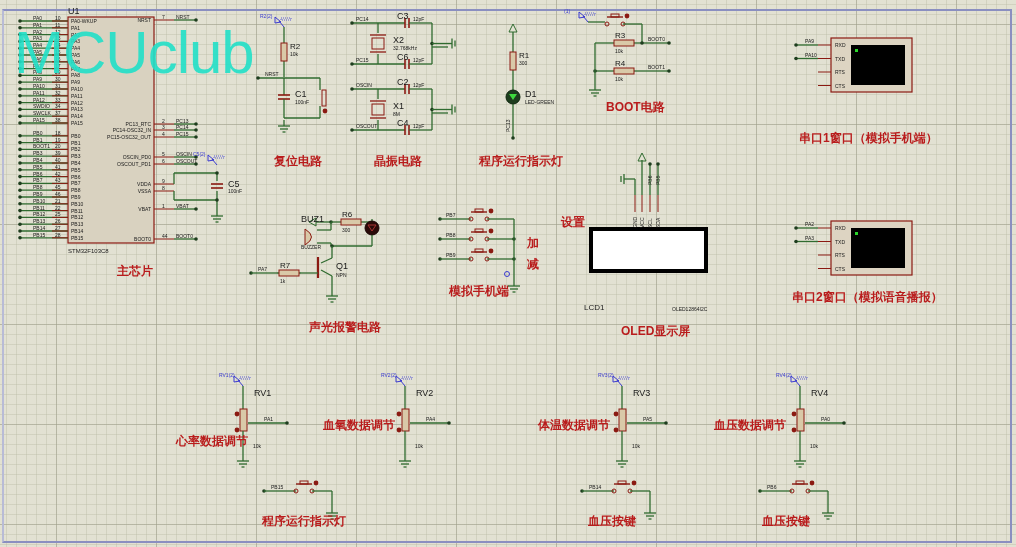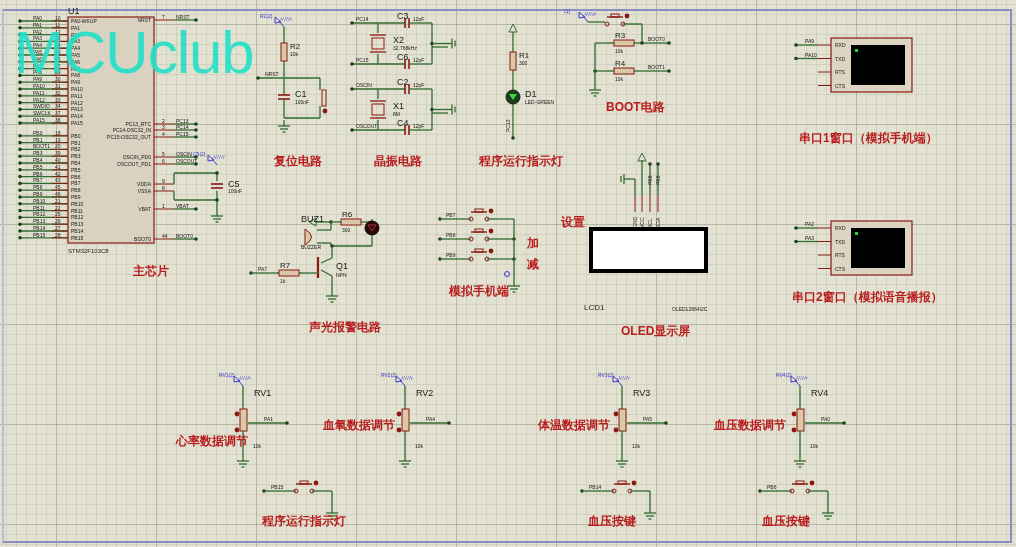--- a/index.html
+++ b/index.html
@@ -672,21 +672,21 @@
     <rect x="796" y="481" width="8" height="3" fill="none" stroke="#8b1a12"></rect>
     <circle cx="812" cy="483" r="2.4" fill="#8b1a12"></circle>
     <line x1="808" y1="491" x2="828" y2="491" stroke="#2f6b2f" stroke-width="1.3"></line>
     <line x1="828" y1="491" x2="828" y2="507" stroke="#2f6b2f" stroke-width="1.3"></line>
     <line x1="828" y1="507" x2="828" y2="513" stroke="#2f6b2f" stroke-width="1.3"></line>
     <line x1="822" y1="513" x2="834" y2="513" stroke="#2f6b2f" stroke-width="1.3"></line>
     <line x1="824" y1="516" x2="832" y2="516" stroke="#2f6b2f" stroke-width="1.3"></line>
     <line x1="826.5" y1="519" x2="829.5" y2="519" stroke="#2f6b2f" stroke-width="1.3"></line>
   </svg>
 
-<div class="title" style="left:109px;top:263px;padding-left:24px;">主芯片</div>
+<div class="title" style="left:93px;top:263px;padding-left:24px;">主芯片</div>
 <div class="title" style="left:274px;top:153px;">复位电路</div>
 <div class="title" style="left:374px;top:153px;">晶振电路</div>
 <div class="title" style="left:479px;top:153px;">程序运行指示灯</div>
 <div class="title" style="left:606px;top:99px;">BOOT电路</div>
 <div class="title" style="left:799px;top:106px;margin-top:24px;">串口1窗口（模拟手机端）</div>
 <div class="title" style="left:792px;top:289px;">串口2窗口（模拟语音播报）</div>
 <div class="title" style="left:309px;top:319px;">声光报警电路</div>
 <div class="title" style="left:449px;top:283px;">模拟手机端</div>
 <div class="title" style="left:521px;top:214px;margin-left:40px;">设置</div>
 <div class="title" style="left:527px;top:235px;">加</div>

